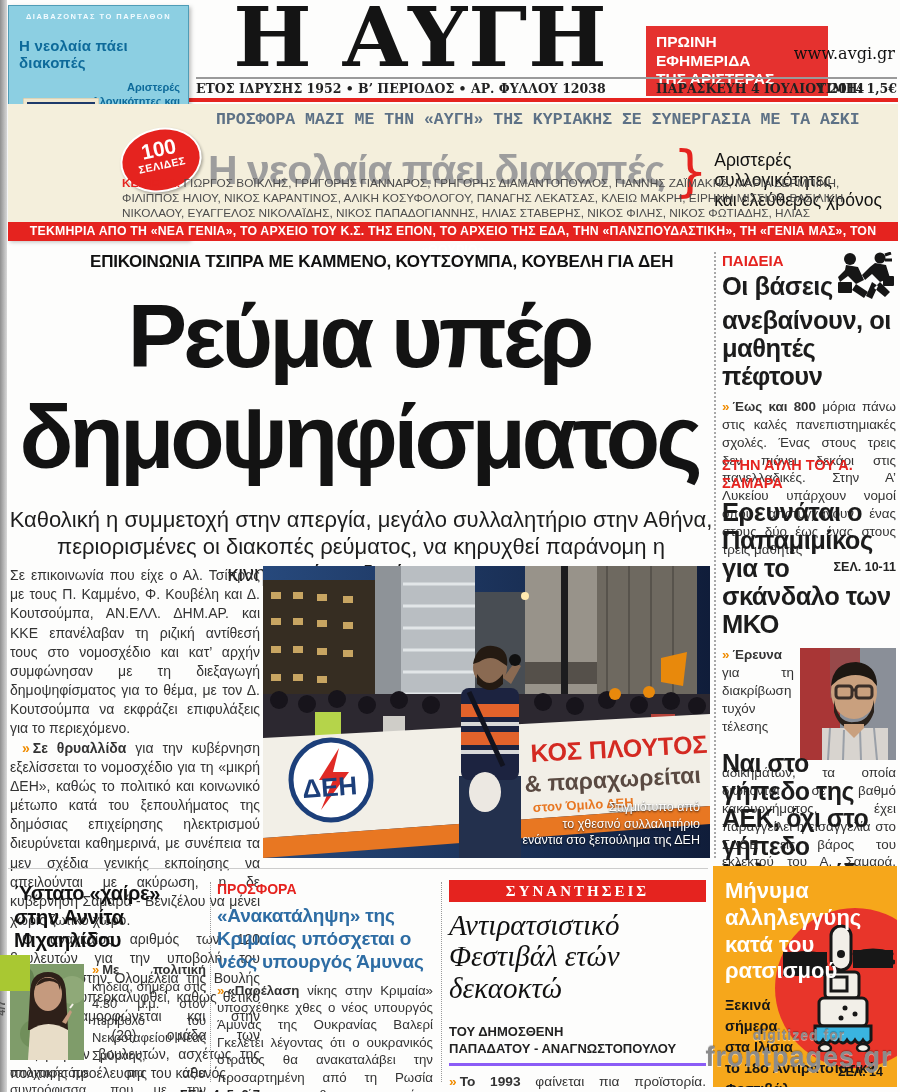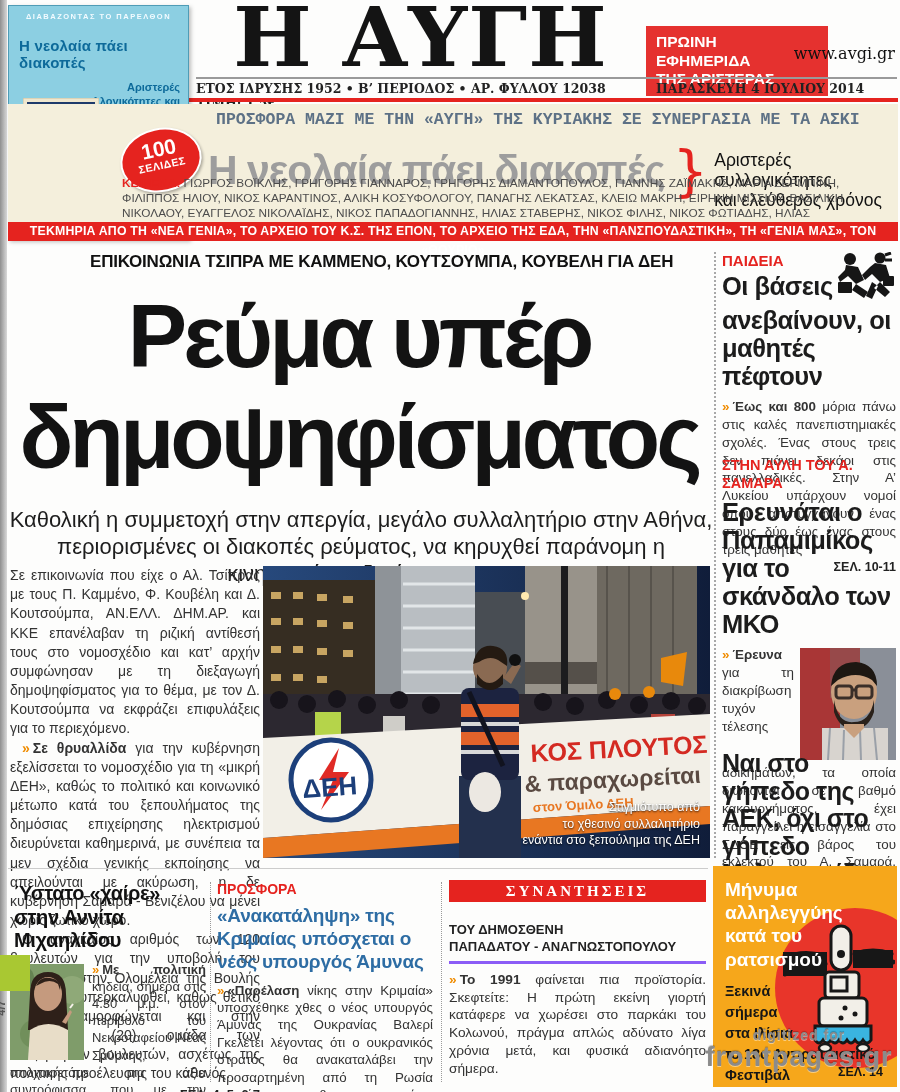--- a/index.html
+++ b/index.html
@@ -26,21 +26,21 @@
         text-align:center;font-weight:bold;max-height:30px;overflow:hidden;}
   .book-illo{position:absolute;left:14px;top:92px;width:76px;height:116px;}
   
   .mast-title{left:198px;top:-12px;width:445px;text-align:center;font-family:"DejaVu Serif",serif;
         font-weight:bold;font-size:83px;color:#141414;letter-spacing:1px;}
   .tagline{left:646px;top:6px;width:162px;height:56px;background:#e5312f;color:#fff;font-weight:bold;
         font-size:15.5px;line-height:1.2;padding:7px 10px;}
   .website{left:700px;top:44px;width:195px;text-align:right;font-family:"DejaVu Serif",serif;font-size:16px;color:#111;}
   .mast-rule1{left:196px;top:77px;width:701px;height:2px;background:#9a9a9a;}
   .dateline{left:196px;top:81px;width:701px;display:flex;justify-content:space-between;
-        font-family:"DejaVu Serif",serif;font-size:12.5px;font-weight:bold;color:#222;flex-direction:column;}
+        font-family:"DejaVu Serif",serif;font-size:12.5px;font-weight:bold;color:#222;}
   .dateline .mid{position:absolute;left:460px;}
   .red-rule{left:8px;top:98px;width:890px;height:3.5px;background:#e5231f;}
   
   .banner{left:8px;top:104px;width:890px;height:118px;background:#f4efdc;}
   .offer-line{left:216px;top:110px;width:690px;text-align:left;color:#5d7186;font-weight:bold;font-size:16.5px;font-family:Liberation Mono, monospace;}
   .badge{left:120px;top:128px;width:78px;height:60px;background:#e5231f;border-radius:50%;color:#fff;
         text-align:center;transform:rotate(-12deg);border:2px solid #fff;box-shadow:1px 2px 3px rgba(0,0,0,.3);}
   .badge .n{font-size:21px;font-weight:bold;margin-top:8px;line-height:1;}
   .badge .w{font-size:10.5px;font-weight:bold;letter-spacing:.5px;}
   .promo-title-row{left:208px;top:130px;display:flex;align-items:center;}
@@ -73,21 +73,21 @@
   .side-h{font-size:25.5px;line-height:1.1;font-weight:bold;color:#1c1c1c;letter-spacing:-.5px;margin:6px 0 8px;}
   .side-body{font-size:13.4px;line-height:1.33;color:#333;}
   .s-edu{left:722px;top:252px;}
   .kids-icon{float:right;width:58px;height:52px;margin:0 0 2px 4px;}
   .s-sam{left:722px;top:456px;}
   .s-sam .side-label{font-size:14.5px;}
   .portrait{float:right;width:96px;height:112px;margin:2px 0 4px 6px;}
   .s-aek{left:722px;top:744px;}
   .orange-box{left:713px;top:866px;width:184px;height:221px;background:#f6a71b;overflow:hidden;}
   .red-circle{position:absolute;left:62px;top:42px;width:160px;height:160px;border-radius:50%;background:#e8352a;}
-  .fest-title{position:relative;margin:12px 0 0 12px;width:130px;color:#fff;font-weight:bold;font-size:19px;line-height:1.22;}
+  .fest-title{position:relative;margin:12px 0 0 12px;width:130px;color:#fff;font-weight:bold;font-size:22px;line-height:1.22;}
   .fest-body{position:relative;margin:10px 0 0 12px;color:#161616;font-weight:bold;font-size:14.5px;line-height:1.45;width:160px;}
   .fest-ref{position:absolute;right:14px;bottom:8px;font-weight:bold;font-size:12.5px;color:#161616;}
   .cartoon{position:absolute;right:2px;top:58px;width:112px;height:128px;}
   
   .bottom-rule{left:8px;top:868px;width:700px;height:1px;background:#ccc;}
   .vdiv{top:882px;height:200px;width:0;border-left:1px dotted #9a9a9a;}
   .col-ob{left:10px;top:880px;width:196px;}
   .col-ob h3{margin:2px 4px 8px;font-size:20px;line-height:1.18;color:#111;letter-spacing:-.3px;}
   .ob-photo{float:left;width:74px;height:96px;margin:3px 8px 2px 0;}
   .col-ob .body{font-size:13px;line-height:1.32;color:#333;}
@@ -411,24 +411,25 @@
     <span class="side-label">ΠΡΟΣΦΟΡΑ</span>
     <h3>«Ανακατάληψη» της Κριμαίας υπόσχεται ο νέος υπουργός Άμυνας</h3>
     <div class="body just">
       <span class="arrow">»</span><b>«Παρέλαση</b><span> νίκης στην Κριμαία» υποσχέθηκε χθες ο νέος υπουργός Άμυνας της Ουκρανίας Βαλερί Γκελετέι λέγοντας ότι ο ουκρανικός στρατός θα ανακαταλάβει την προσαρτημένη από τη Ρωσία χερσόνησο και θα αποκαταστήσει την εδαφική ακεραιότητα της χώρας. Την ίδια ώρα πολίτες διαδήλωναν στο Κίεβο ζητώντας την επιβολή στρατιωτικού νόμου στην εξεγερμένη ανατολική Ουκρανία.</span>
       
     </div>
   </div>
 
   <div class="abs col-meet">
     <div class="meet-bar">ΣΥΝΑΝΤΗΣΕΙΣ</div>
+    <h3>Αντιρατσιστικό Φεστιβάλ ετών δεκαοκτώ</h3>
     <div class="byline pre">ΤΟΥ ΔΗΜΟΣΘΕΝΗ
 ΠΑΠΑΔΑΤΟΥ - ΑΝΑΓΝΩΣΤΟΠΟΥΛΟΥ</div>
     <div class="body just">
-      <p style="margin:0"><span class="arrow">»</span><b>Το 1991</b><span> φαίνεται πια προϊστορία. Σκεφτείτε: Η πρώτη εκείνη γιορτή κατάφερε να χωρέσει στο παρκάκι του Κολωνού, πράγμα απλώς αδύνατο λίγα χρόνια μετά, και φυσικά αδιανόητο σήμερα.</span></p>
+      <p style="margin:0"><span class="arrow">»</span><b>Το 1993</b><span> φαίνεται πια προϊστορία. Σκεφτείτε: Η πρώτη εκείνη γιορτή κατάφερε να χωρέσει στο παρκάκι του Κολωνού, πράγμα απλώς αδύνατο λίγα χρόνια μετά, και φυσικά αδιανόητο σήμερα.</span></p>
 
     </div>
 
   </div>
 
   <div class="abs green-mark"></div>
   <div class="abs date-mark">4/7</div>
   <div class="abs watermark">
     <div class="s">digitized for</div>
     <div class="b">frontpages.gr</div>

